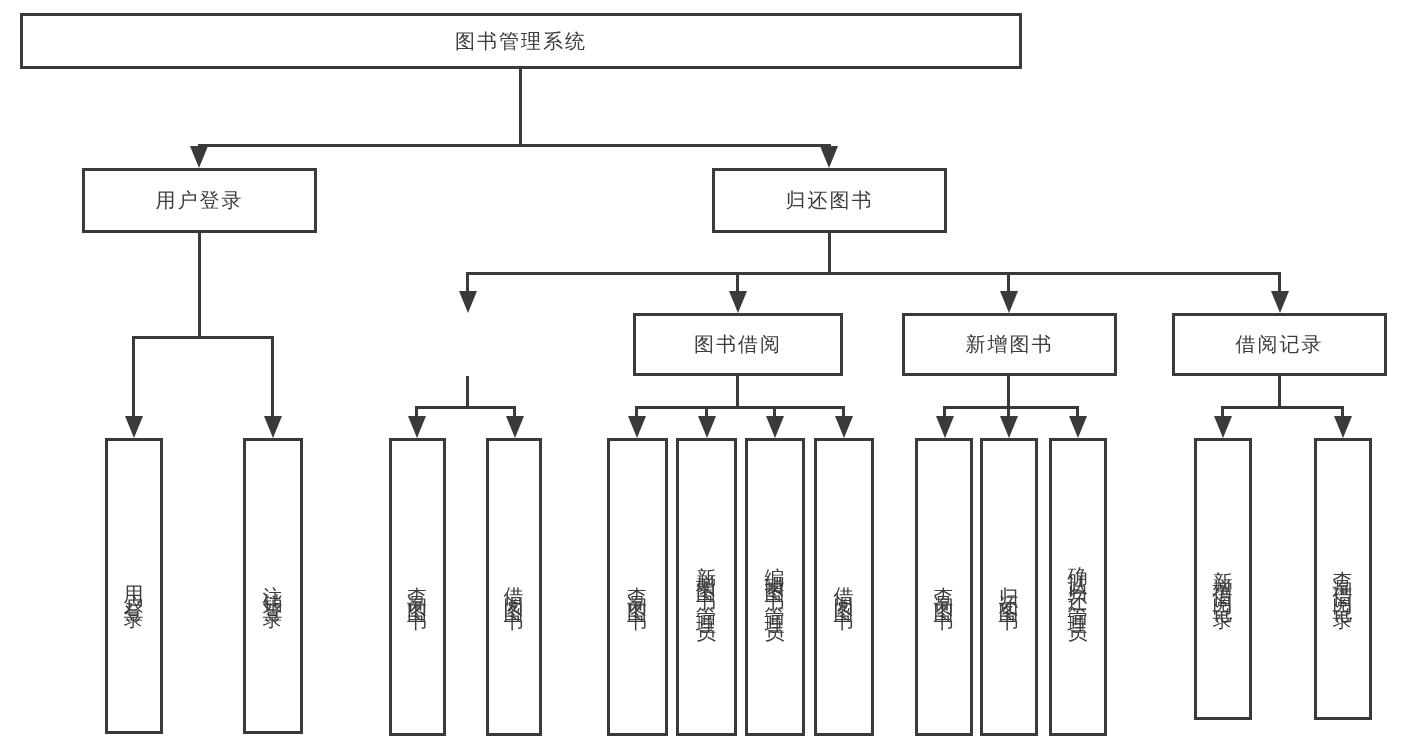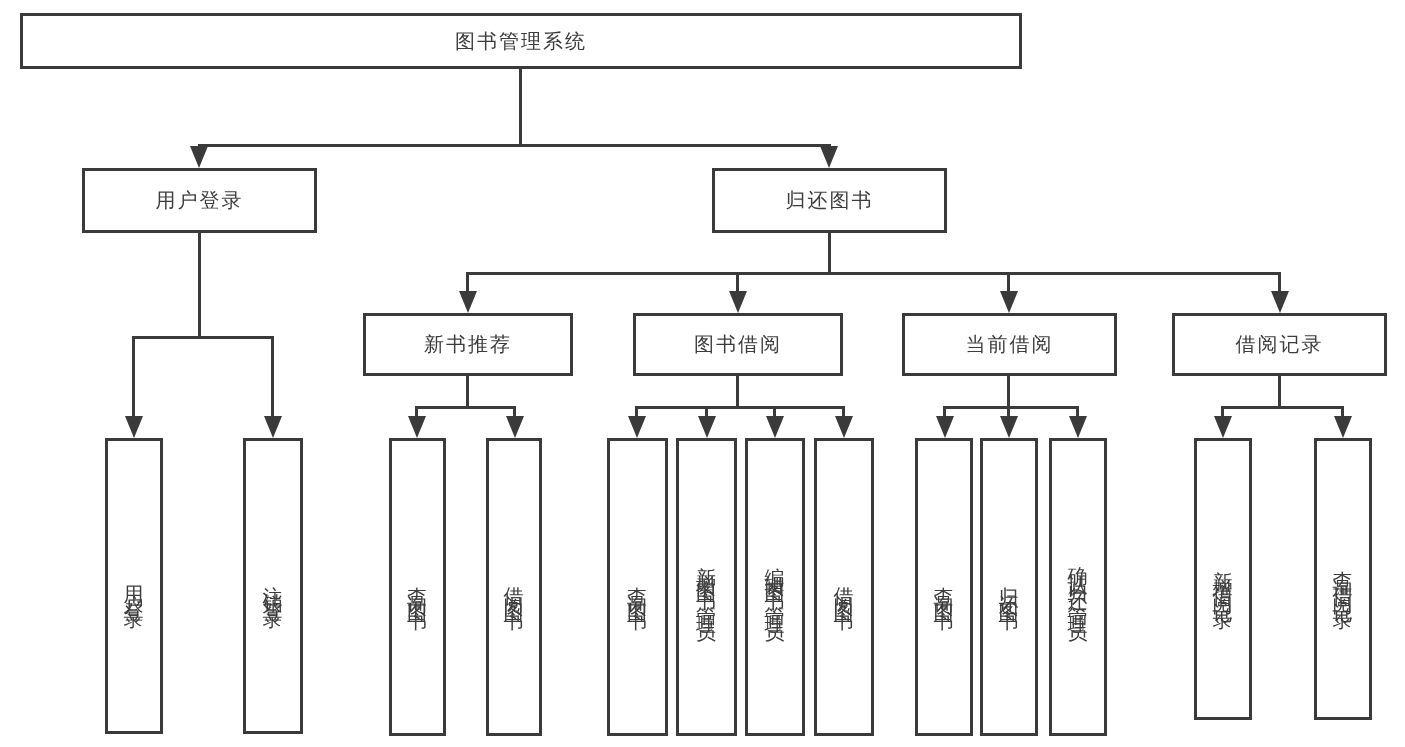--- a/index.html
+++ b/index.html
@@ -63,28 +63,25 @@
   <div class="hline" style="left:466px;top:272px;width:815px;"></div>
   <div class="vline" style="left:466px;top:272px;height:20px;"></div>
   <div class="arrow" style="left:459px;top:291px;"></div>
   <div class="vline" style="left:736px;top:272px;height:20px;"></div>
   <div class="arrow" style="left:729px;top:291px;"></div>
   <div class="vline" style="left:1007px;top:272px;height:20px;"></div>
   <div class="arrow" style="left:1000px;top:291px;"></div>
   <div class="vline" style="left:1278px;top:272px;height:20px;"></div>
   <div class="arrow" style="left:1271px;top:291px;"></div>
 
-  <div class="box" style="left:363px;top:313px;width:210px;height:63px;">
-    <span>新书推荐</span>
-  </div>
   <div class="box" style="left:633px;top:313px;width:210px;height:63px;">
     <span>图书借阅</span>
   </div>
   <div class="box" style="left:902px;top:313px;width:215px;height:63px;">
-    <span>当前借阅</span>
+    <span>新增图书</span>
   </div>
   <div class="box" style="left:1172px;top:313px;width:215px;height:63px;">
     <span>借阅记录</span>
   </div>
 
   <div class="vline" style="left:466px;top:376px;height:33px;"></div>
   <div class="hline" style="left:415px;top:406px;width:101px;"></div>
   <div class="vline" style="left:415px;top:406px;height:12px;"></div>
   <div class="arrow" style="left:408px;top:416px;"></div>
   <div class="vline" style="left:513px;top:406px;height:12px;"></div>

